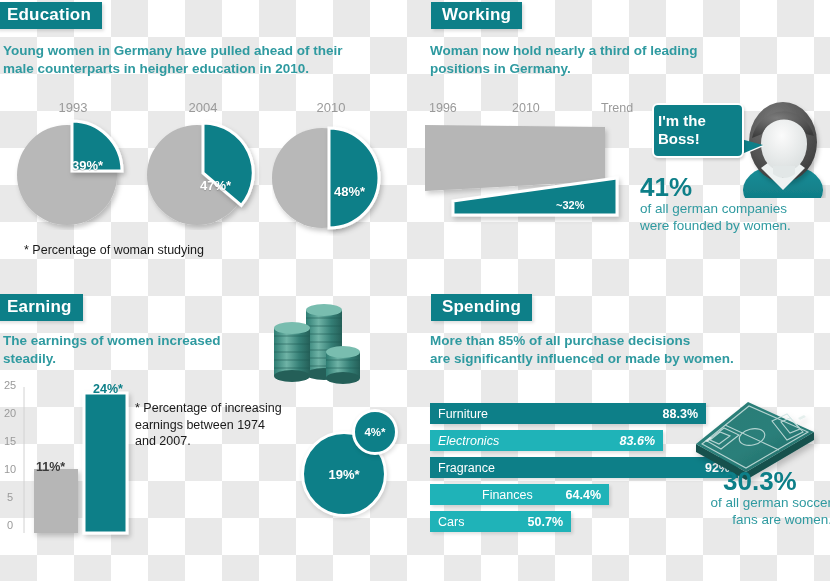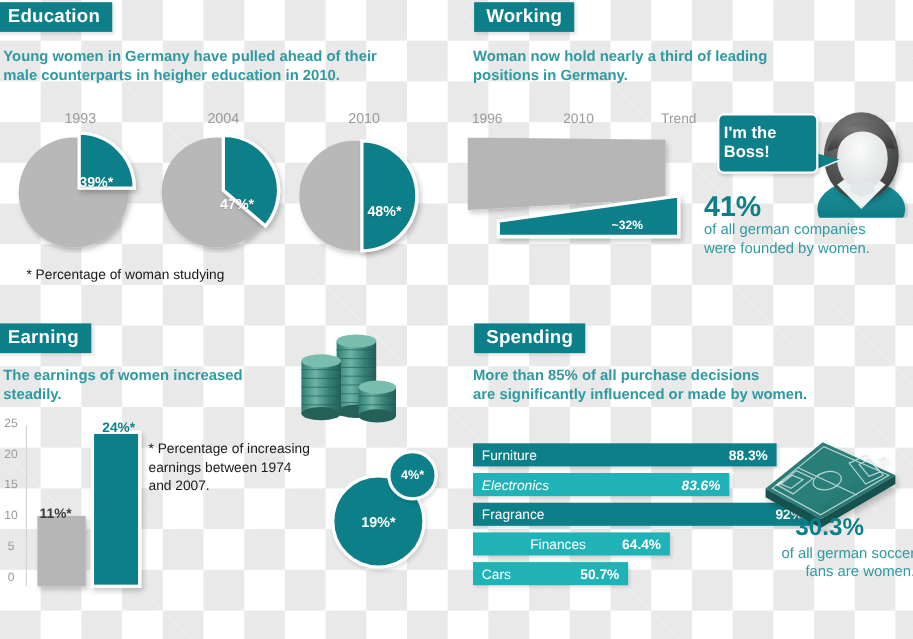--- a/index.html
+++ b/index.html
@@ -223,21 +223,21 @@
   }
   .sbar-label { padding-left: 8px; }
   .sbar-value { position: absolute; right: 8px; font-weight: bold; }
 
   #pitch { position: absolute; left: 688px; top: 396px; }
 
   #sp-big {
     position: absolute;
     left: 723px; top: 466px;
     color: #0d7f88;
-    font-size: 22px;
+    font-size: 26px;
     font-weight: bold;
   }
   #sp-sub {
     position: absolute;
     left: 682px; top: 494px;
     width: 150px;
     color: #2f9aa0;
     font-size: 13.5px;
     line-height: 17px;
     text-align: right;

